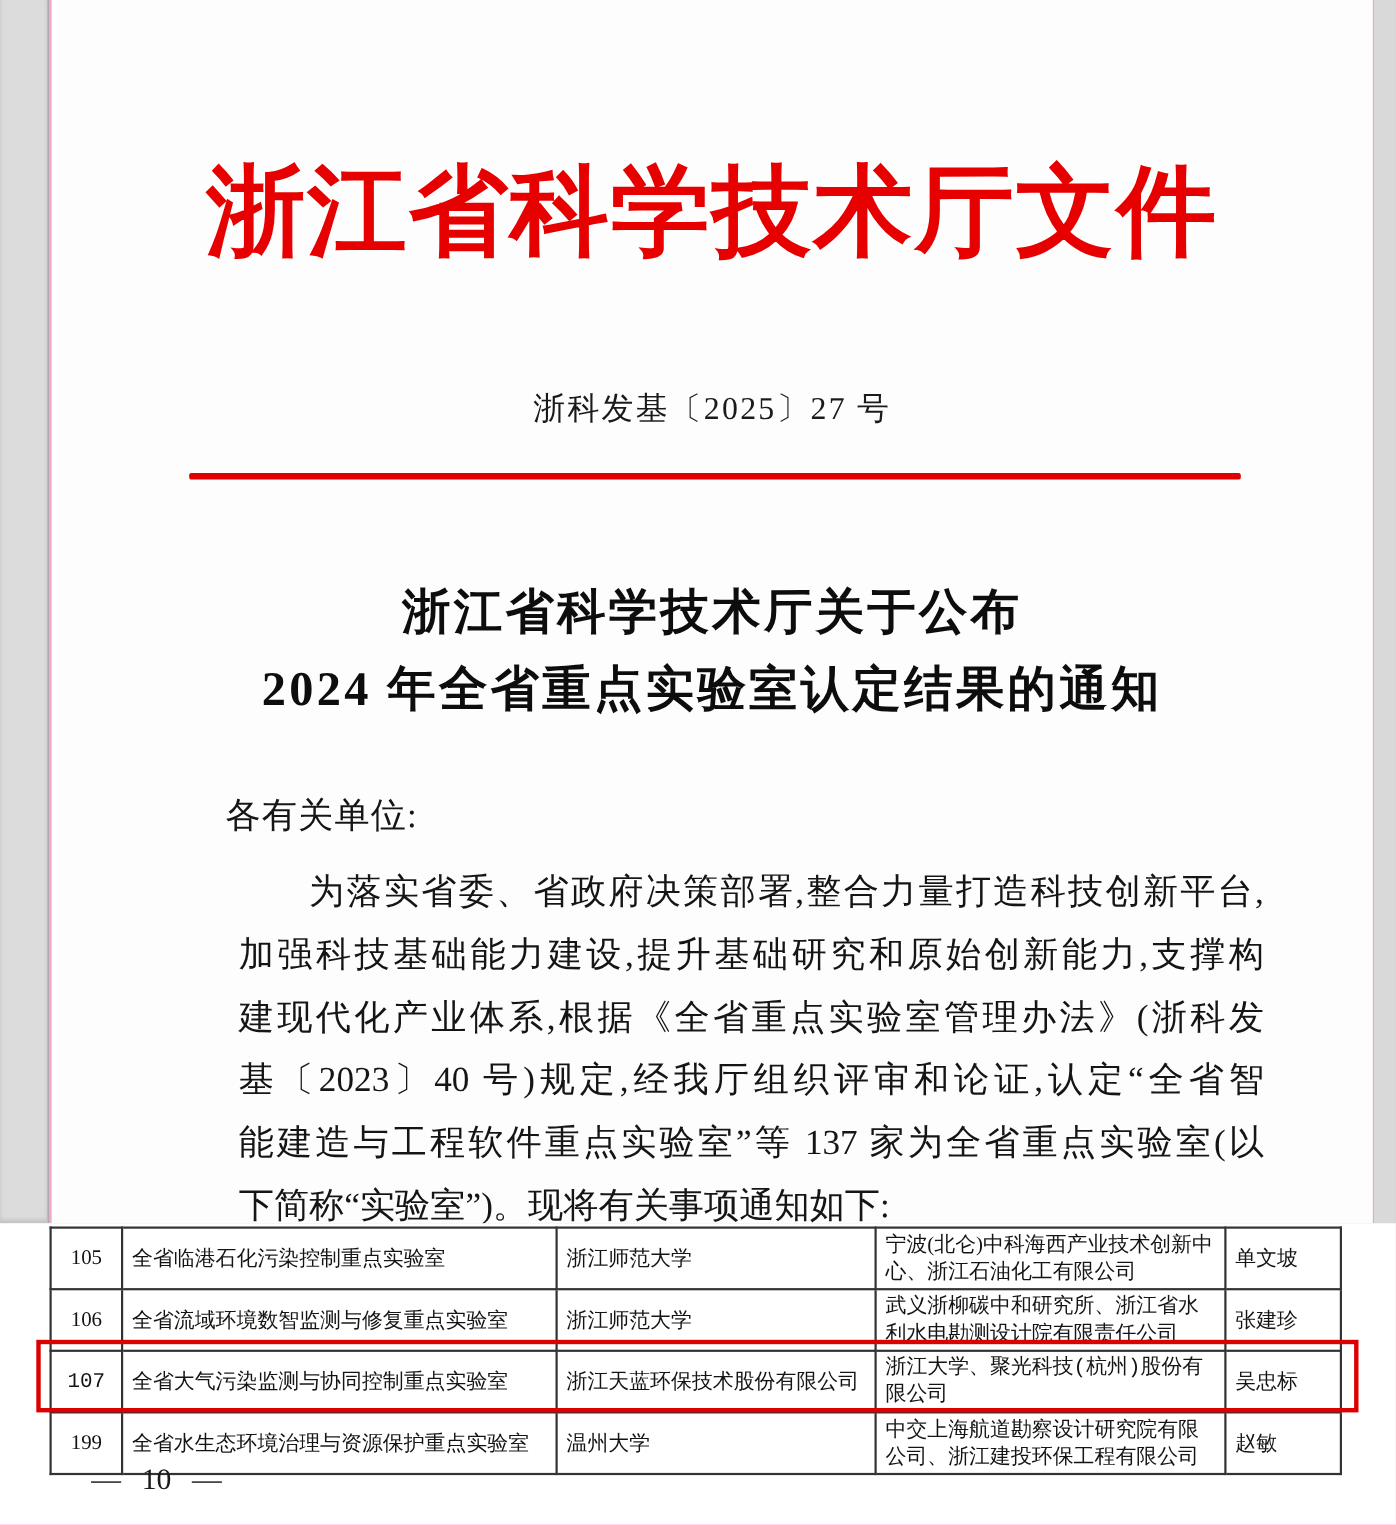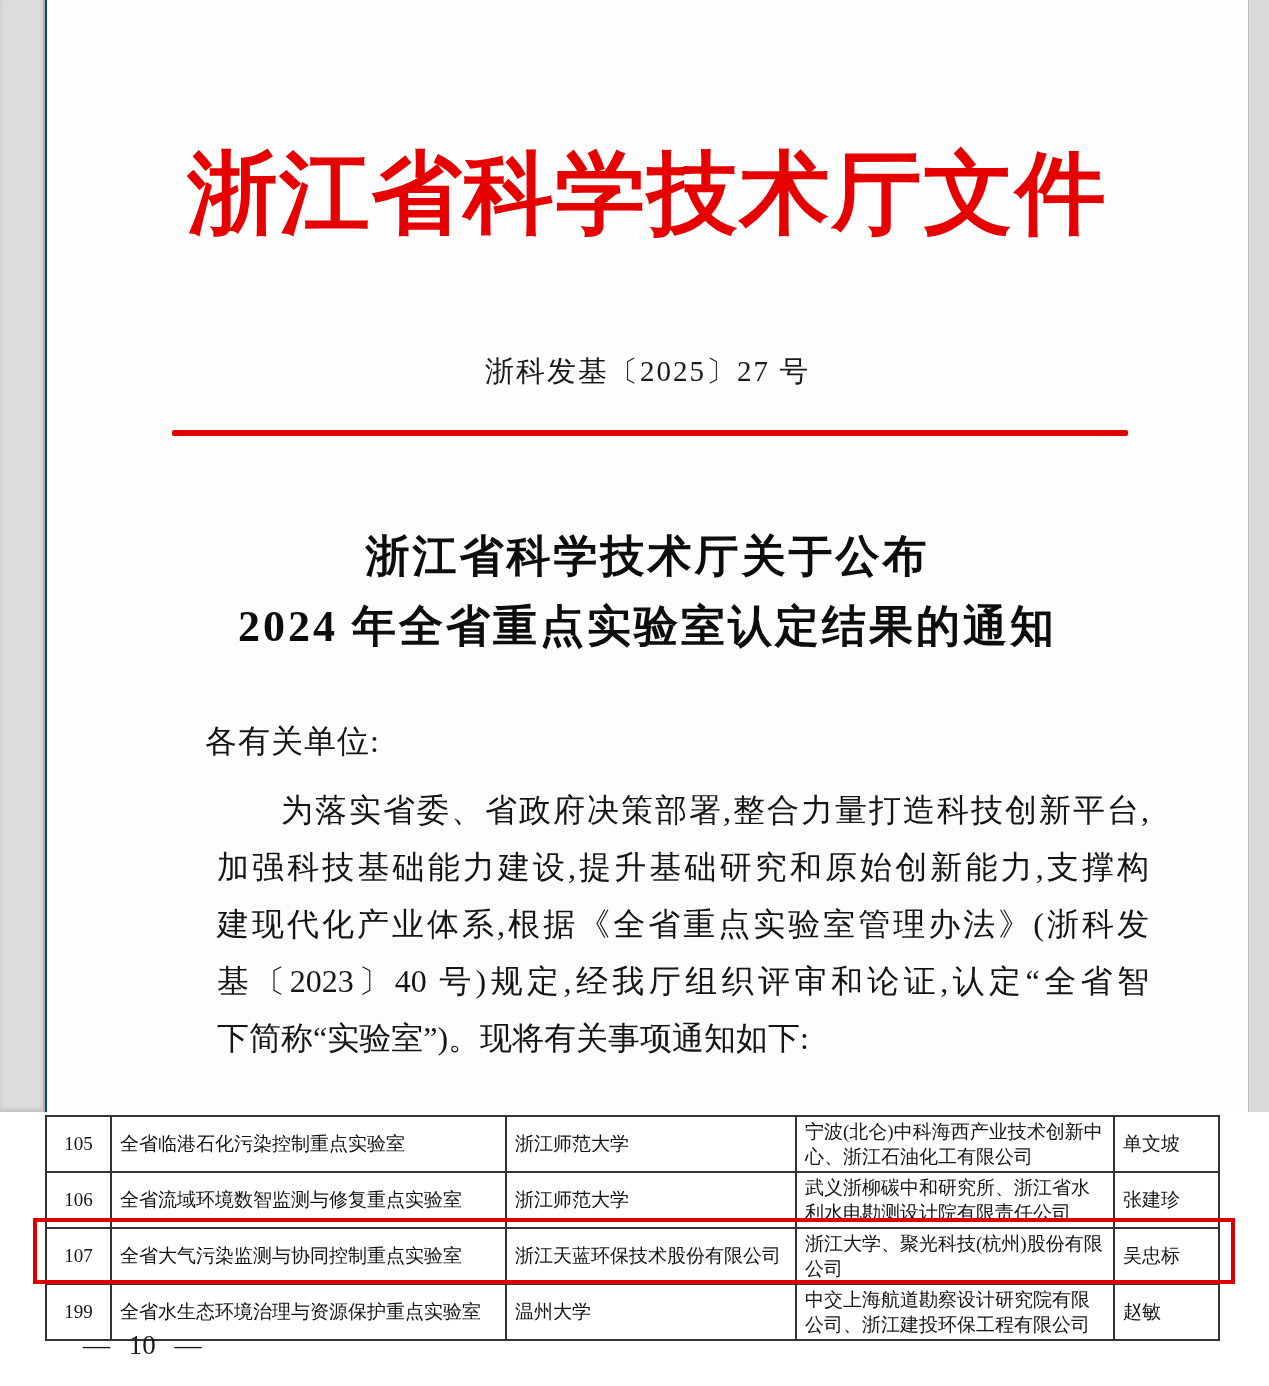--- a/index.html
+++ b/index.html
@@ -4,21 +4,21 @@
 <style>
   * { margin: 0; padding: 0; box-sizing: border-box; }
   body {
     font-family: "Liberation Serif", "DejaVu Serif", serif;
     background: #ffffff;
   }
   .screen {
     position: relative;
     width: 1269px;
     height: 1386px;
-    background: #0c4a6e;
+    background: #f9a8d4;
     overflow: hidden;
   }
   
   .strip-left {
     position: absolute; left: 0; top: 0;
     width: 45px; height: 1112px;
     background: #dcdcdc;
     border-right: 2px solid #aeaeae;
     box-shadow: inset 0 -3px 4px rgba(0,0,0,0.12);
   }
@@ -116,21 +116,21 @@
     padding: 2px 8px;
     overflow: hidden;
   }
   td.cell-no       { text-align: center; font-size: 20px; }
   td.cell-lab      { text-align: left; }
   td.cell-inst     { text-align: left; }
   td.cell-partners { text-align: left; line-height: 25px; }
   td.cell-director { text-align: left; }
   tr.row-h1 { height: 56px; }
   tr.row-h2 { height: 54px; }
-  tr.row-h3 { height: 52px; }
+  tr.row-h3 { height: 52px; font-family: Liberation Mono, monospace; }
   tr.row-h4 { height: 54px; }
   .highlight-box {
     position: absolute; left: 33px; top: 106px;
     width: 1202px; height: 66px;
     border: 4px solid #dd0000;
     background: transparent;
     pointer-events: none;
   }
   .page-number {
     position: absolute; left: 83px; top: 218px;
@@ -161,20 +161,21 @@
       <div class="t-line">2024 年全省重点实验室认定结果的通知</div>
     </div>
 
     <div class="salutation">各有关单位:</div>
 
     <div class="body-paragraph">
       <div class="body-line first">为落实省委、省政府决策部署,整合力量打造科技创新平台,</div>
       <div class="body-line">加强科技基础能力建设,提升基础研究和原始创新能力,支撑构</div>
       <div class="body-line">建现代化产业体系,根据《全省重点实验室管理办法》(浙科发</div>
       <div class="body-line">基〔2023〕40 号)规定,经我厅组织评审和论证,认定“全省智</div>
+      <div class="body-line">能建造与工程软件重点实验室”等 137 家为全省重点实验室(以</div>
       <div class="body-line last">下简称“实验室”)。现将有关事项通知如下:</div>
     </div>
   </div>
 
   <div class="table-section">
 
     <table class="labs-table">
       <colgroup>
         <col style="width:65px">
         <col style="width:395px">

